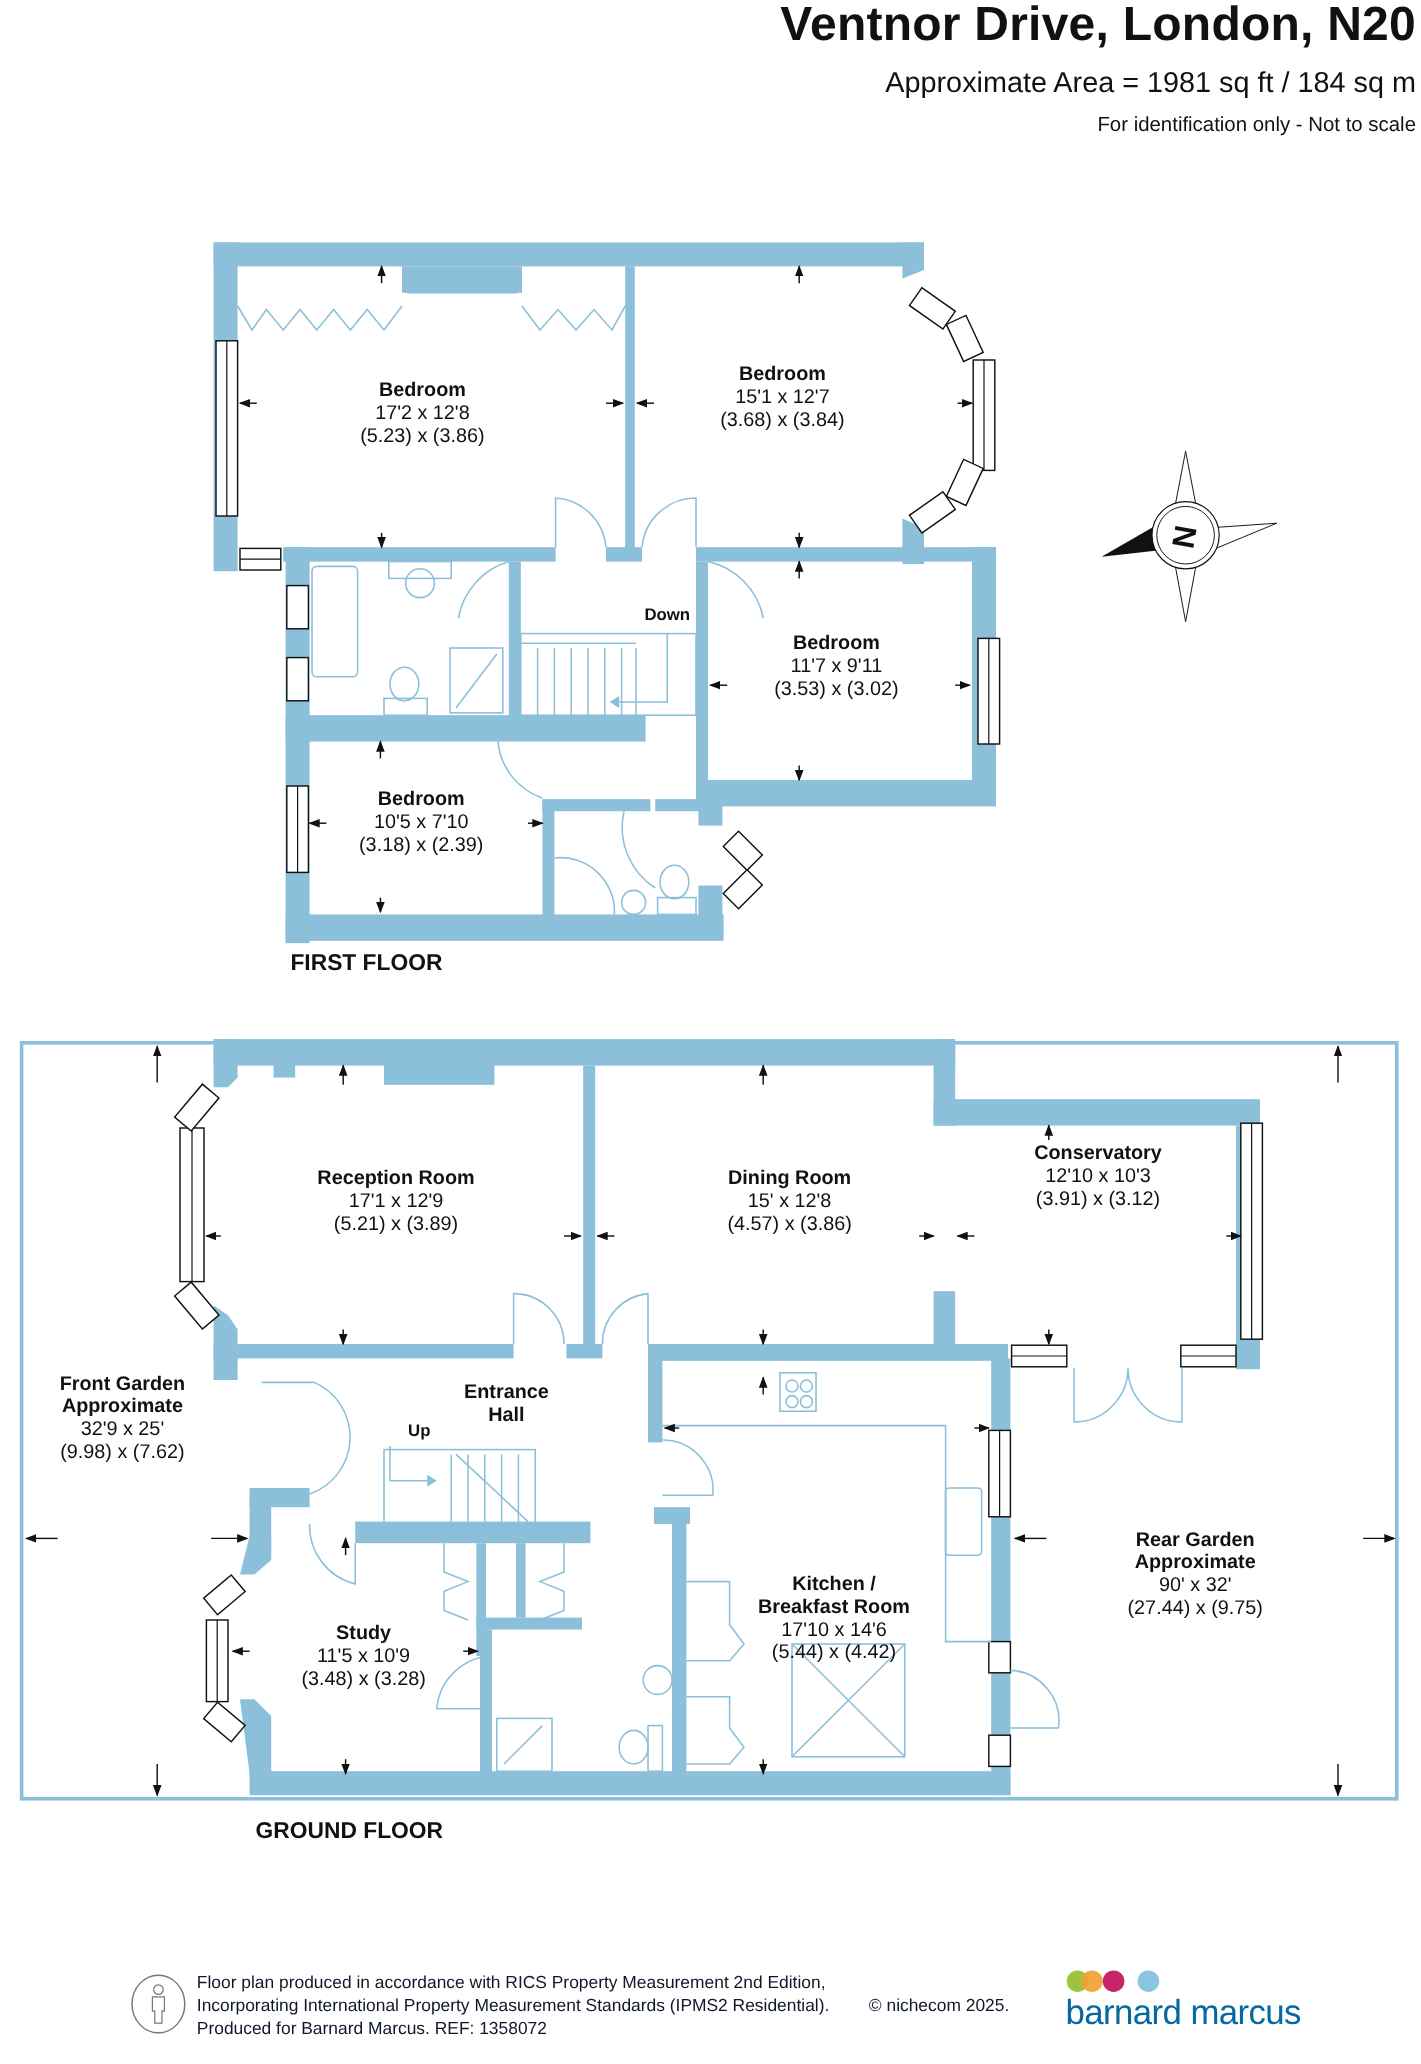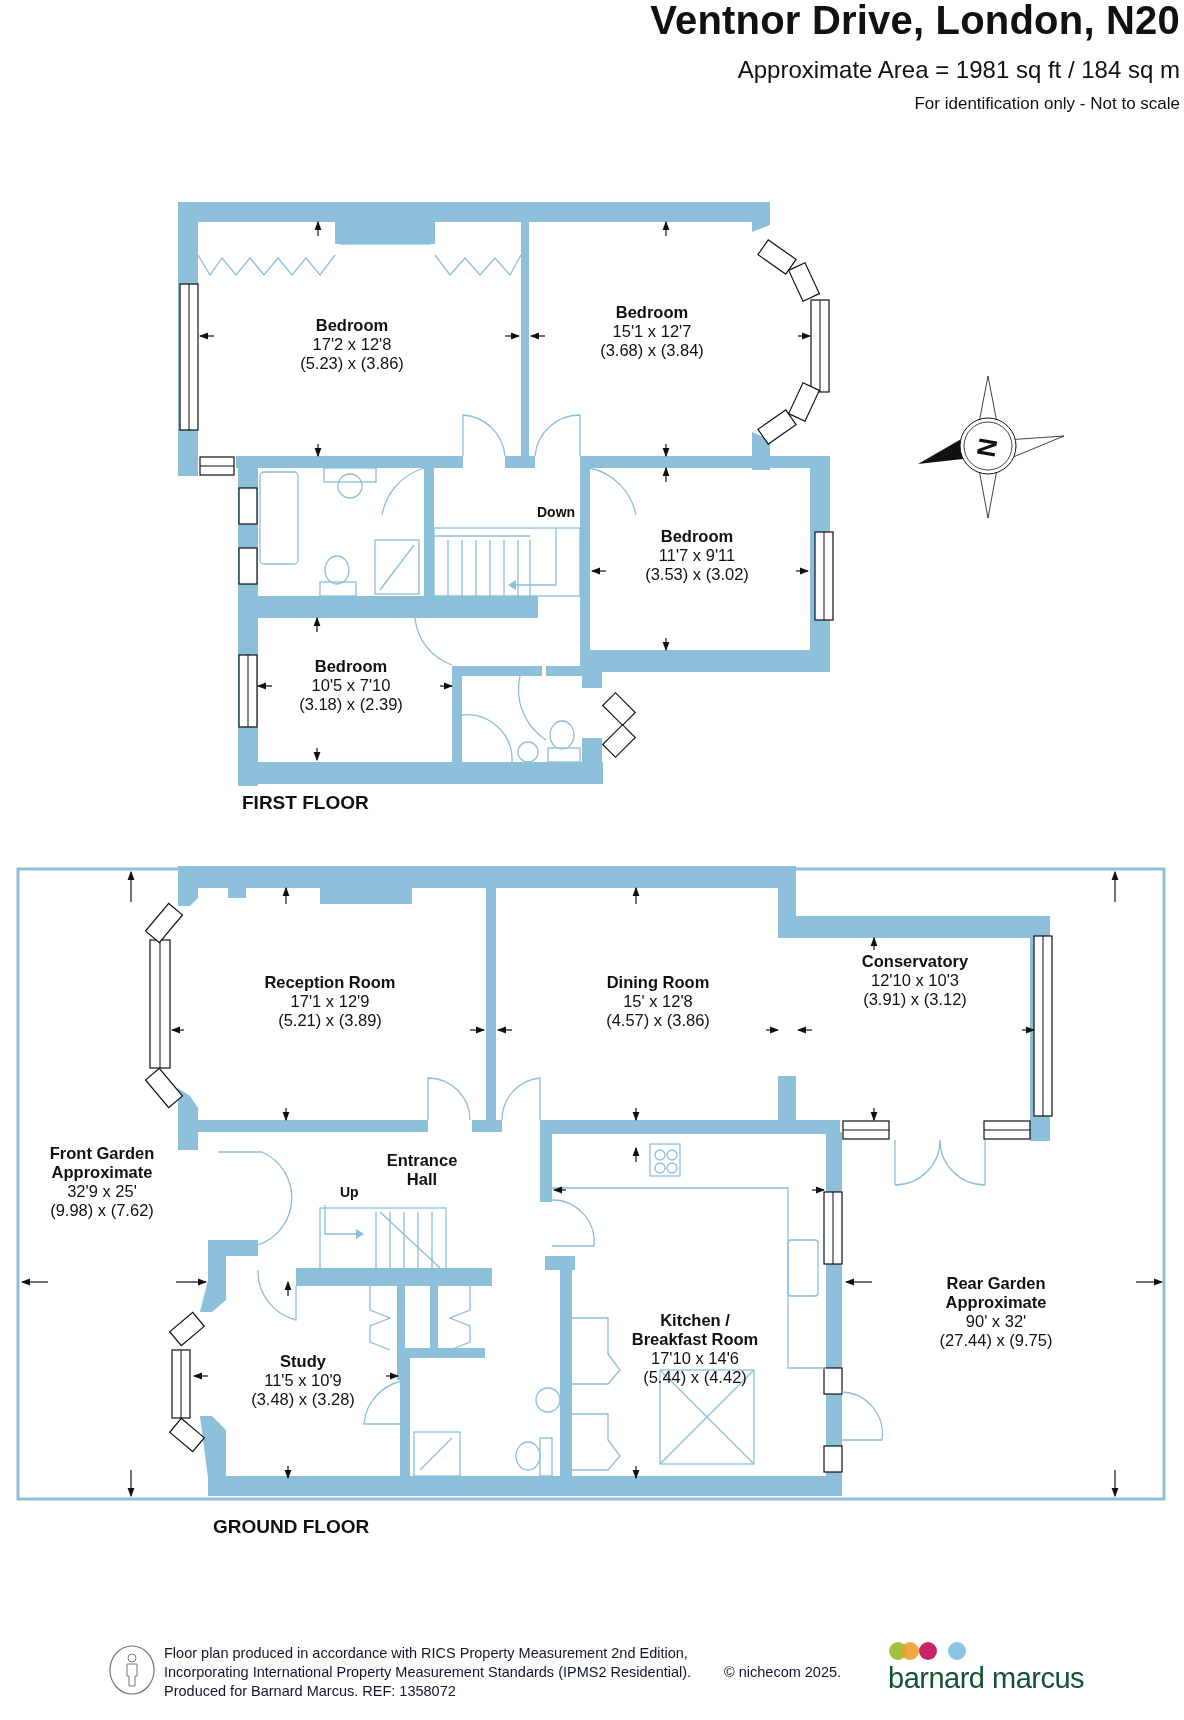--- a/index.html
+++ b/index.html
@@ -13,21 +13,21 @@
   .win { fill:#fff; stroke:#111; stroke-width:1.2; }
   .arrow { stroke:#111; stroke-width:1.2; fill:#111; }
   .room-label { position:absolute; text-align:center; transform:translateX(-50%); line-height:19px; white-space:nowrap; }
   .room-name { font-weight:bold; font-size:16.5px; display:block; }
   .room-dim { font-size:16.5px; display:block; }
   .floor-label { position:absolute; font-weight:bold; font-size:19px; white-space:nowrap; }
   .small-lbl { position:absolute; font-weight:bold; font-size:14px; white-space:nowrap; }
   .footer { position:absolute; left:164px; top:1644px; font-size:14.5px; color:#0f172a; line-height:19px; white-space:nowrap; }
   .footer .copy { position:absolute; left:560px; top:19px; }
   .logo { position:absolute; left:888px; top:1640px; }
-  .logo-text { position:absolute; left:0; top:22px; font-size:29px; color:#14532d; letter-spacing:-0.5px; white-space:nowrap; }
+  .logo-text { position:absolute; left:0; top:22px; font-size:29px; color:#0369a1; letter-spacing:-0.5px; white-space:nowrap; }
 </style>
 </head>
 <body>
 
 <div class="title">Ventnor Drive, London, N20</div>
 <div class="area">Approximate Area = 1981 sq ft / 184 sq m</div>
 <div class="note">For identification only - Not to scale</div>
 
 <svg class="plan" width="1184" height="1720" viewBox="0 0 1184 1720">
   <defs>

